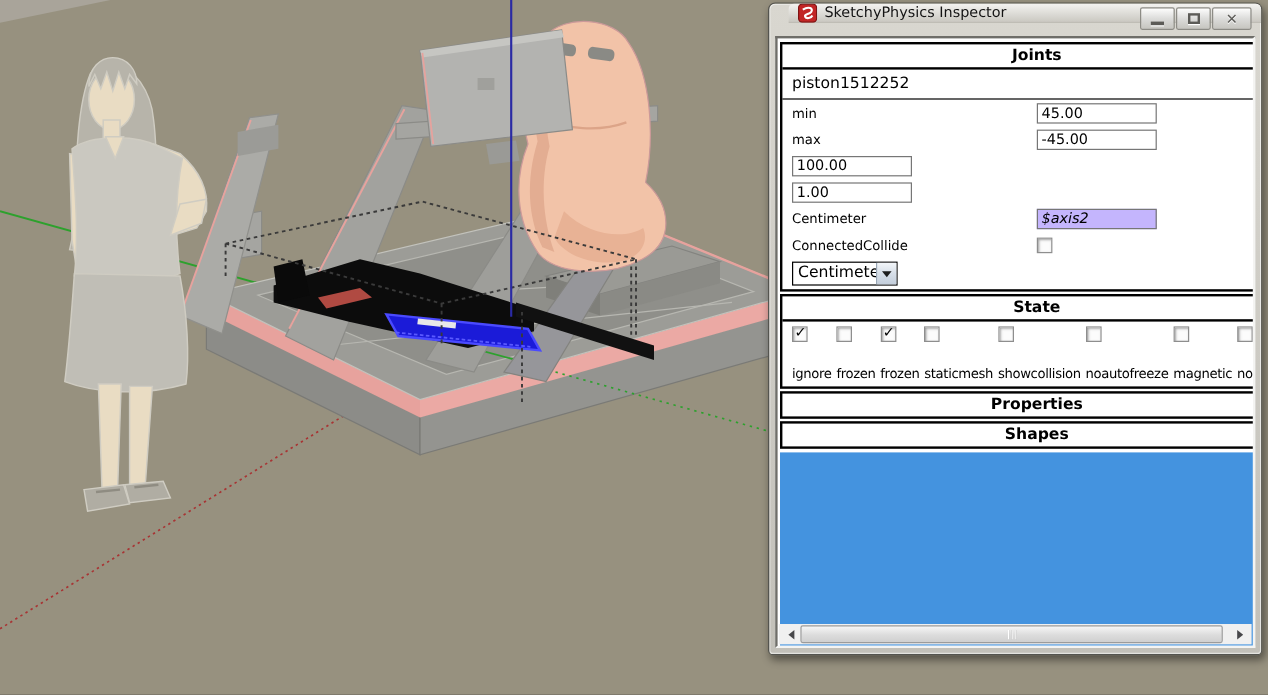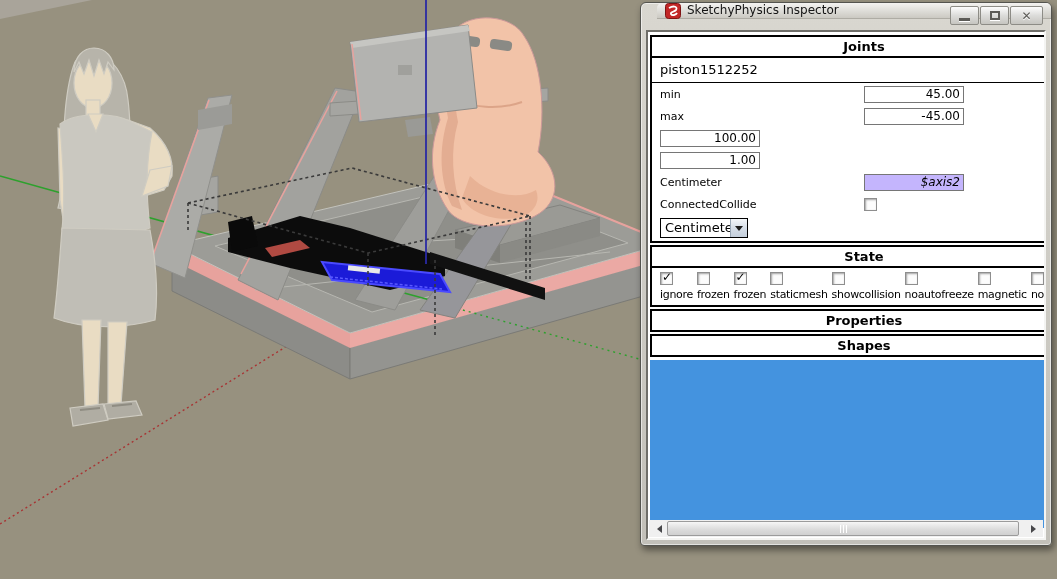--- a/index.html
+++ b/index.html
@@ -42,35 +42,35 @@
   .content { width:432px; padding:3px 0 0 2px; }
   .tbox { width:428px; border:2px solid #000; background:#fff; margin-bottom:2px; }
   .thead { text-align:center; font-weight:bold; font-size:13px; padding:2px 0; color:#000; }
   .thead.rule { border-bottom:2px solid #000; }
   .jointname { font-size:13px; padding:4px 8px 5px; border-bottom:1px solid #000; color:#000; }
   .frow { display:flex; align-items:center; height:22px; padding-left:8px; }
   .frow.tall { height:26px; }
   .flabel { width:204px; font-size:11px; color:#000; flex:0 0 auto; }
   .finput {
     width:100px; height:17px; border:1px solid #767676; font-size:12px; padding:0 3px;
-    background:#fff; color:#000; outline:none;text-align:right;
+    background:#fff; color:#000; outline:none;
   }
   .cb { position:relative; width:13px; height:13px; background:#fcfcfc;
         border:1px solid #8e8e8e; box-shadow:inset 1px 1px 2px rgba(90,90,90,.55); }
   .cb.checked::after { content:"✓"; position:absolute; left:1px; top:-2px;
         font-size:12px; font-weight:bold; color:#000; line-height:13px; }
   .select { display:flex; width:88px; height:20px; border:1px solid #000; background:#fff; }
   .sel-text { flex:1; font-size:13px; padding:1px 0 0 4px; color:#000; overflow:hidden; }
   .sel-btn { width:17px; display:flex; align-items:center; justify-content:center;
         background:linear-gradient(#f3f6f9,#d6dee8 50%,#c3cedb); border-left:1px solid #98a6b5; }
   .sel-arrow { width:0; height:0; border:4px solid transparent; border-top:5px solid #1d1d1d; margin-top:4px; }
 
   .staterow { display:flex; align-items:flex-start; padding:4px 0 4px 8px; }
   .sitem { display:flex; flex-direction:column; margin-right:4px; flex:0 0 auto; }
-  .sitem .slabel { font-size:11px; letter-spacing:-0.3px; color:#000; margin-top:3px; white-space:nowrap; }
+  .sitem .slabel { font-size:11px; letter-spacing:-0.3px; color:#000; margin-top:20px; white-space:nowrap; }
 
   .shapes-panel { width:428px; height:168px; margin-top:3px; }
 
   
   .hscroll { position:absolute; left:1px; right:1px; bottom:1px; height:17px; background:#f0f0f0; }
   .sc-btn { position:absolute; top:0; width:16px; height:17px; display:flex; align-items:center; justify-content:center; }
   .sc-left { left:0; } .sc-right { right:0; }
   .tri-l { width:0; height:0; border:4px solid transparent; border-right:5px solid #47474a; }
   .tri-r { width:0; height:0; border:4px solid transparent; border-left:5px solid #47474a; }
   .sc-thumb { position:absolute; left:18px; top:1px; width:352px; height:15px; border:1px solid #9b9b9b;

